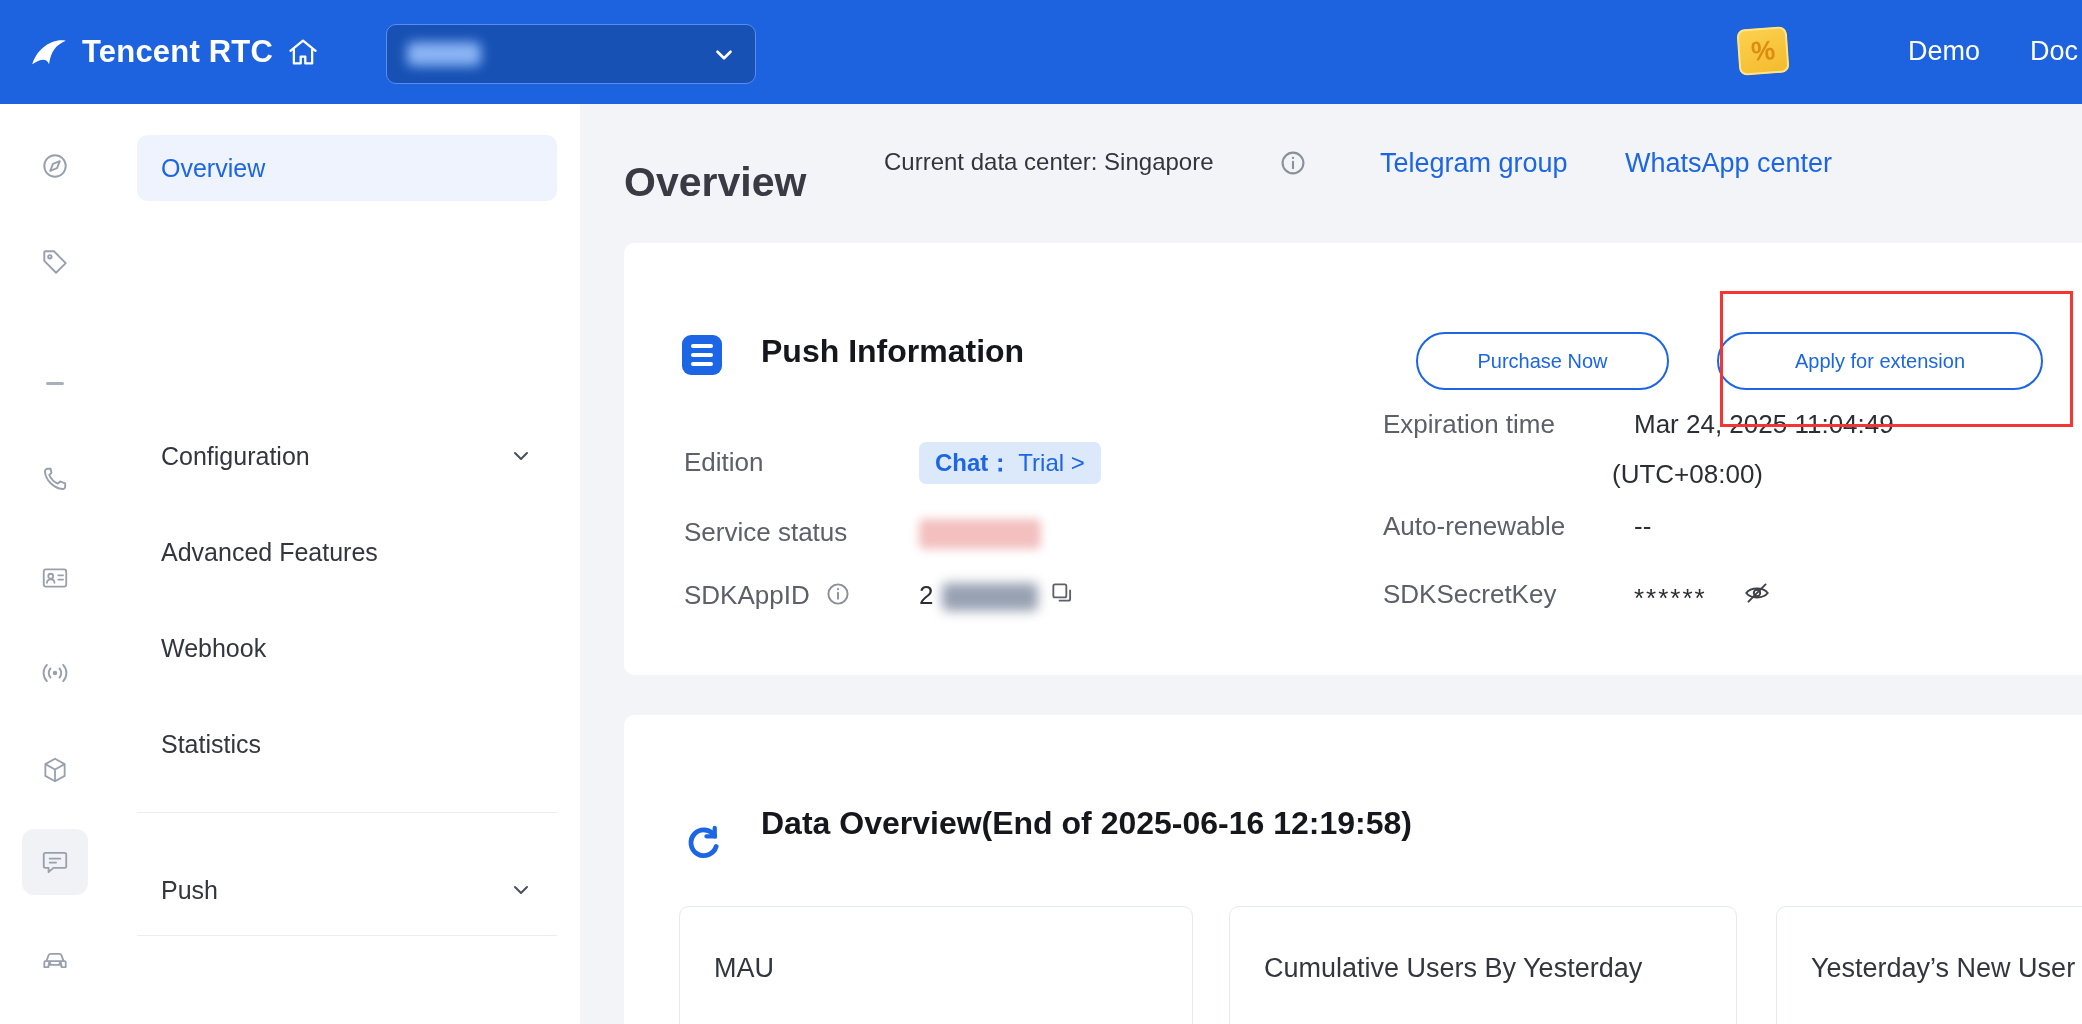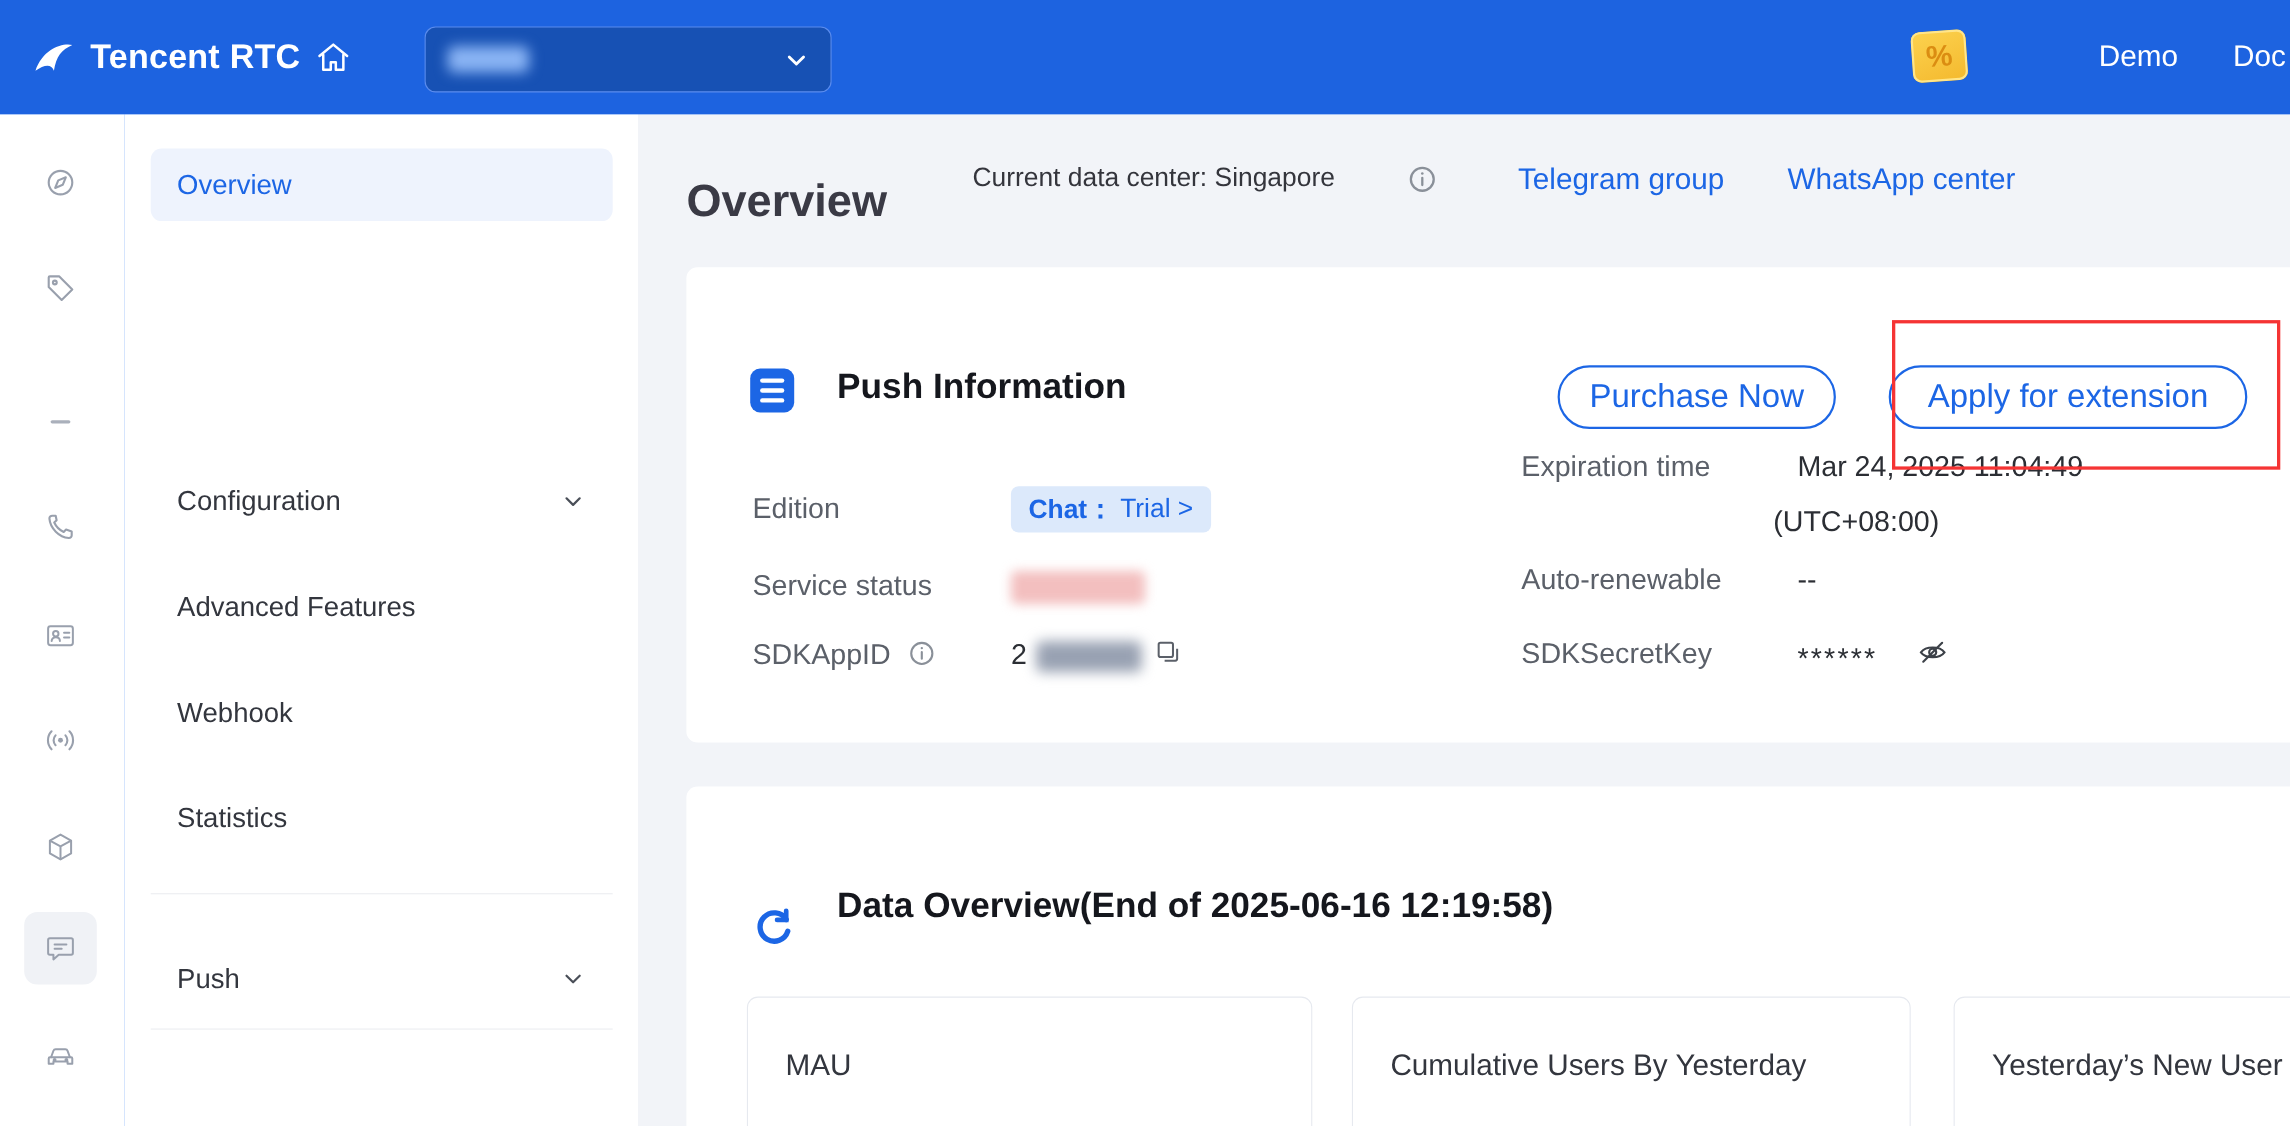--- a/index.html
+++ b/index.html
@@ -48,21 +48,21 @@
   .card{position:absolute;left:44px;width:1480px;background:#fff;border-radius:10px;}
   .card.basic{top:139px;height:432px;}
   .card.data{top:611px;height:420px;}
 
   .doc-ico{position:absolute;left:58px;top:92px;width:40px;height:40px;background:#1c66e5;border-radius:9px;
       display:flex;flex-direction:column;justify-content:center;gap:5px;align-items:center;}
   .doc-ico i{display:block;width:22px;height:4px;background:#fff;border-radius:2px;}
   .card-title{position:absolute;left:137px;top:90px;font-size:32px;font-weight:700;color:#15171d;white-space:nowrap;}
 
   .pill-btn{position:absolute;top:89px;height:58px;border:2px solid #1c66e5;border-radius:30px;background:#fff;
-      color:#1c66e5;font-size:30px;display:flex;align-items:center;justify-content:center;cursor:pointer;
+      color:#1c66e5;font-size:20px;display:flex;align-items:center;justify-content:center;cursor:pointer;
       box-sizing:border-box;white-space:nowrap;}
   .pill-btn.purchase{left:792px;width:253px;}
   .pill-btn.extension{left:1093px;width:326px;}
 
   .f-label{position:absolute;font-size:26px;color:#5b6069;white-space:nowrap;}
   .f-value{position:absolute;font-size:26px;color:#2b2e34;white-space:nowrap;}
 
   .edition-badge{position:absolute;left:295px;top:199px;height:42px;background:#dce9fb;border-radius:7px;
       display:flex;align-items:center;padding:0 16px;font-size:24px;color:#1c66e5;cursor:pointer;white-space:nowrap;}
   .edition-badge b{font-weight:700;margin-right:6px;}

